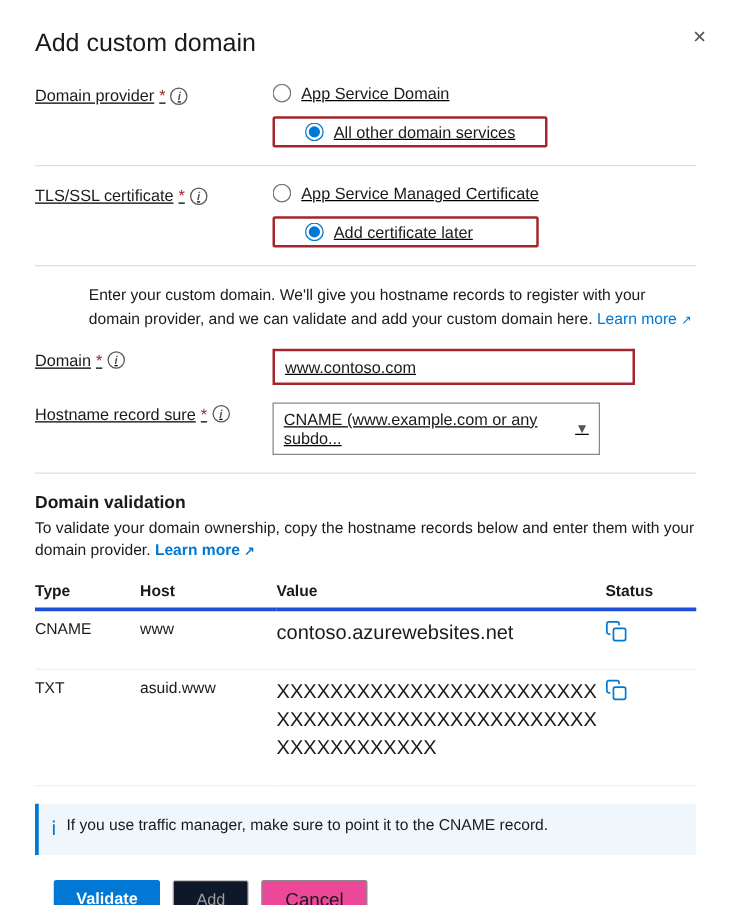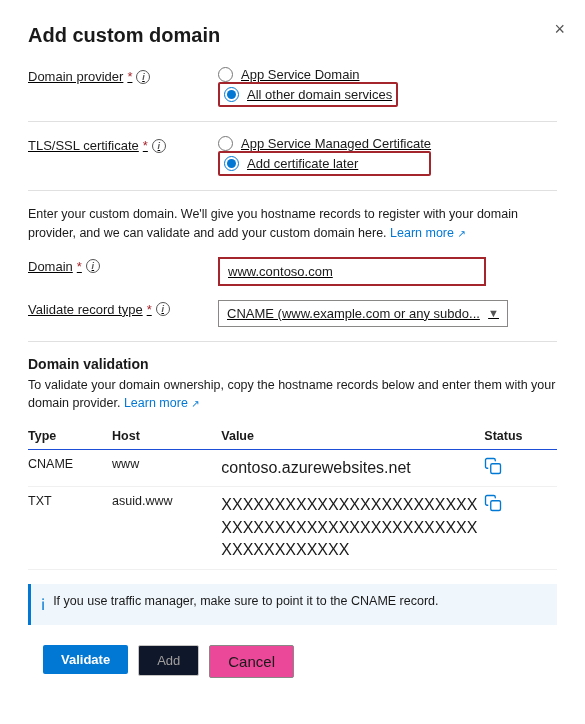--- a/index.html
+++ b/index.html
@@ -14,21 +14,21 @@
     .dialog {
       background: #fff;
       width: 585px;
       min-height: 724px;
       padding: 24px 28px 20px 28px;
       position: relative;
       box-shadow: 0 2px 16px rgba(0,0,0,0.18);
     }
     .dialog-title {
       font-size: 20px;
-      font-weight: 700;
+      font-weight: 400;
       color: #1a1a1a;
       margin-bottom: 20px;
     }
     .close-btn {
       position: absolute;
       top: 20px;
       right: 20px;
       font-size: 18px;
       cursor: pointer;
       color: #555;
@@ -62,69 +62,70 @@
       border: 1.5px solid #555;
       font-size: 9px;
       font-style: italic;
       font-weight: bold;
       color: #555;
       cursor: pointer;
     }
     .radio-group {
       display: flex;
       flex-direction: column;
-      gap: 0;
+      gap: 11px;
     }
     .radio-item {
       display: flex;
       align-items: center;
       gap: 8px;
       font-size: 13px;
       color: #1a1a1a;
       cursor: pointer;
     }
     .radio-item input[type="radio"] {
       accent-color: #0078d4;
       width: 15px;
       height: 15px;
       cursor: pointer;
     }
     .radio-highlighted {
       border: 2px solid #a4262c;
-      padding: 3px 4px;
+      padding: 3px 24px;
       border-radius: 2px;
     }
     .info-text {
       font-size: 12.5px;
       color: #1a1a1a;
       line-height: 1.5;
       margin-bottom: 14px;
+      margin-left: 43px;
     }
     .info-text a {
       color: #0078d4;
       text-decoration: none;
     }
     .external-icon {
       font-size: 10px;
       color: #0078d4;
     }
     .domain-input {
       border: 2px solid #a4262c;
       padding: 5px 8px;
       font-size: 13px;
-      width: 268px;
+      width: 290px;
       outline: none;
       color: #1a1a1a;
     }
     .select-control {
       display: flex;
       align-items: center;
       border: 1px solid #8a8886;
       background: #fff;
-      width: 290px;
+      width: 262px;
       padding: 5px 8px;
       font-size: 13px;
       color: #1a1a1a;
       cursor: pointer;
       justify-content: space-between;
     }
     .select-arrow {
       font-size: 11px;
       color: #555;
     }
@@ -136,36 +137,37 @@
     }
     .section-desc {
       font-size: 12.5px;
       color: #1a1a1a;
       line-height: 1.5;
       margin-bottom: 12px;
     }
     .section-desc a {
       color: #0078d4;
       text-decoration: none;
+      font-weight: bold;
     }
     .validation-table {
       width: 100%;
       border-collapse: collapse;
       margin-bottom: 14px;
       font-size: 12.5px;
     }
     .validation-table th {
       font-weight: 600;
       color: #1a1a1a;
       text-align: left;
       padding: 4px 6px 6px 0;
-      border-bottom: 1px solid #1d4ed8;
+      border-bottom: 3px solid #1d4ed8;
     }
     .validation-table td {
-      padding: 7px 6px 7px 0;
+      padding: 7px 6px 17px 0;
       color: #1a1a1a;
       vertical-align: top;
       border-bottom: 1px solid #f0f0f0;
     }
     .copy-icon {
       display: inline-flex;
       align-items: center;
       justify-content: center;
       cursor: pointer;
       color: #0078d4;
@@ -302,21 +304,21 @@
     <div class="form-label">
       <span>Domain</span>
       <span class="label-required"> *</span>
       <span class="info-icon">i</span>
     </div>
     <input type="text" class="domain-input" value="www.contoso.com" style="">
   </div>
 
   <div class="form-row">
     <div class="form-label">
-      <span>Validate record type</span>
+      <span>Hostname record sure</span>
       <span class="label-required"> *</span>
       <span class="info-icon">i</span>
     </div>
     <div class="select-control">
       <span>CNAME (www.example.com or any subdo...</span>
       <span class="select-arrow">▼</span>
     </div>
   </div>
 
   <hr class="divider">

